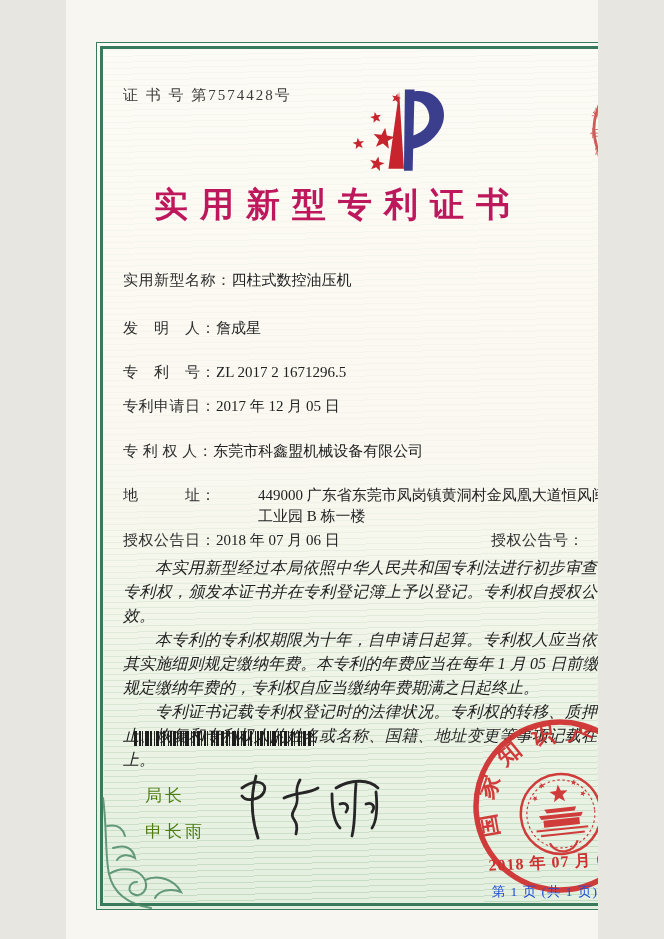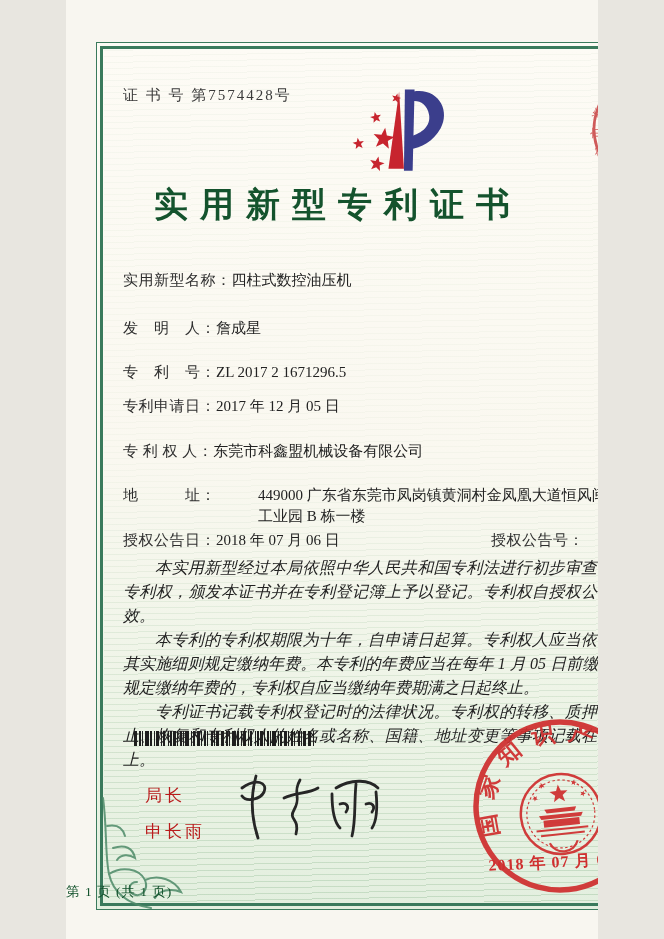--- a/index.html
+++ b/index.html
@@ -33,21 +33,21 @@
   }
   .flourish{position:absolute;width:100px;height:115px;opacity:.85;}
   .flourish.left{left:33px;top:796px;}
   .flourish.right{left:531px;top:796px;transform:scaleX(-1);}
   .flourish path{stroke:#4d8a68;fill:none;stroke-width:2;stroke-linecap:round;}
 
   .cert-no{position:absolute;left:57px;top:86px;font-size:15px;letter-spacing:2px;color:#3a3a3a;}
   .logo{position:absolute;left:278px;top:84px;width:116px;height:100px;}
   .doc-title{
     position:absolute;left:0;right:0;top:182px;text-align:center;
-    font-size:34px;font-weight:600;letter-spacing:12px;color:#14532d;text-indent:12px;
+    font-size:34px;font-weight:600;letter-spacing:12px;color:#be185d;text-indent:12px;
   }
 
   .fields{position:absolute;left:57px;top:270px;width:556px;font-size:15px;}
   .field-row{position:relative;display:flex;align-items:flex-start;line-height:21px;}
   .field-row .lbl{flex:none;letter-spacing:.5px;white-space:nowrap;color:#2e2e2e;}
   .field-row .val{white-space:pre-line;color:#222;}
   .r1{margin-top:0;}
   .r2{margin-top:27px;}
   .r3{margin-top:23px;}
   .r4{margin-top:13px;}
@@ -59,38 +59,38 @@
   .body-text{
     position:absolute;left:57px;top:556px;width:556px;
     font-size:16px;line-height:24px;font-style:italic;color:#222;
     text-align:justify;
   }
   .body-text p{text-indent:2em;}
 
   .barcode{position:absolute;left:68px;top:731px;width:180px;height:15px;}
 
   .sig-block{position:absolute;left:79px;top:784px;font-family:"Liberation Sans","DejaVu Sans",sans-serif;
-    font-size:17px;color:#b91c1c;letter-spacing:3px;}
+    font-size:17px;color:#4d7c0f;letter-spacing:3px;}
   .sig-block .line2{margin-top:13px;}
   .sig-scribble{position:absolute;left:162px;top:758px;width:185px;height:98px;}
   .sig-scribble path{stroke:#262626;stroke-width:2.8;fill:none;stroke-linecap:round;}
 
   .seal{position:absolute;left:404px;top:716px;width:180px;height:180px;opacity:.93;}
   .seal .stroke{stroke:var(--seal-red);fill:none;}
   .seal .fillred{fill:var(--seal-red);}
   .seal-date{
     position:absolute;left:394px;top:852px;width:205px;text-align:center;
     font-size:16px;color:var(--seal-red);letter-spacing:1px;transform:rotate(-3deg);
     font-weight:600;
   }
   .tax-stamp{position:absolute;left:520px;top:56px;width:136px;height:146px;opacity:.88;}
   .tax-stamp .stroke{stroke:#c94545;fill:none;}
   .tax-stamp text{fill:#c94545;}
 
-  .footer{position:absolute;left:0;right:0;top:883px;text-align:left;font-size:13.5px;color:#14532d;letter-spacing:1px;}
+  .footer{position:absolute;left:0;right:0;top:883px;text-align:right;font-size:13.5px;color:#1d4ed8;letter-spacing:1px;}
 </style>
 </head>
 <body>
 
 <div class="page">
 
   <div class="paper">
     <div class="inner-border"></div>
     <div class="guilloche"></div>
   </div>

